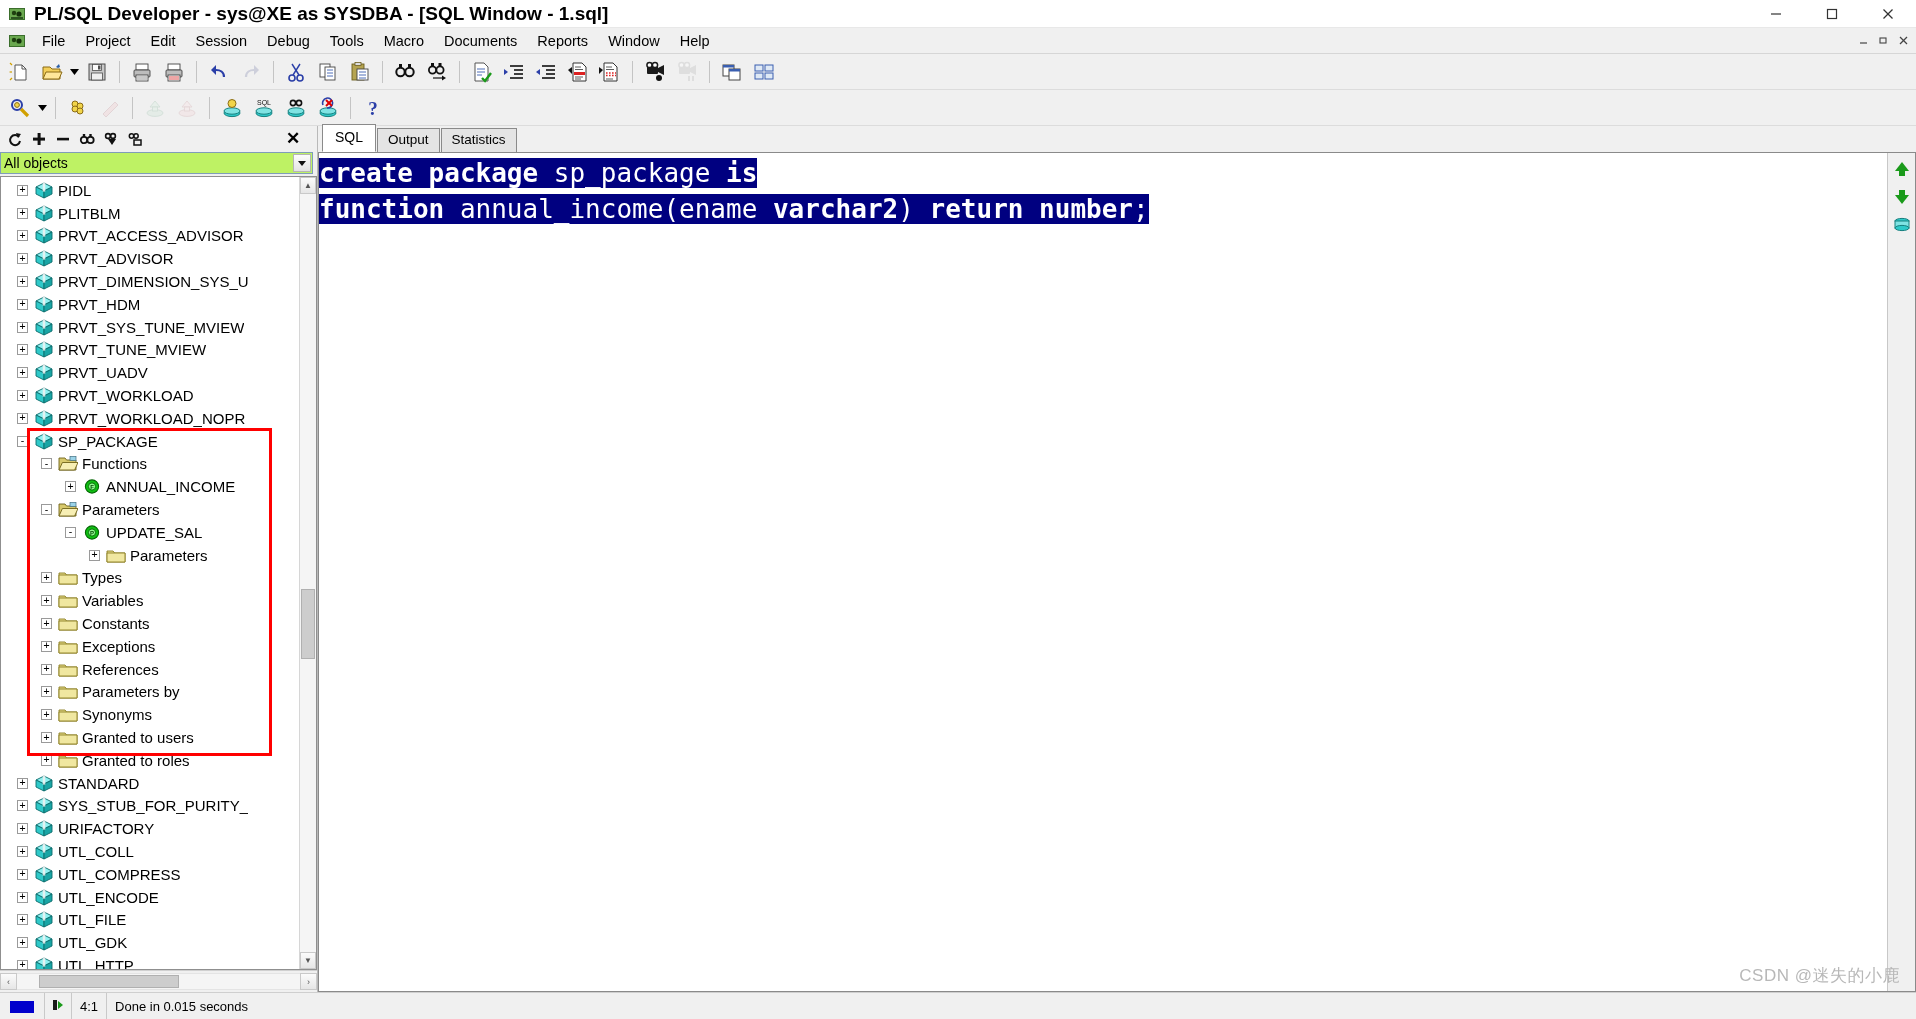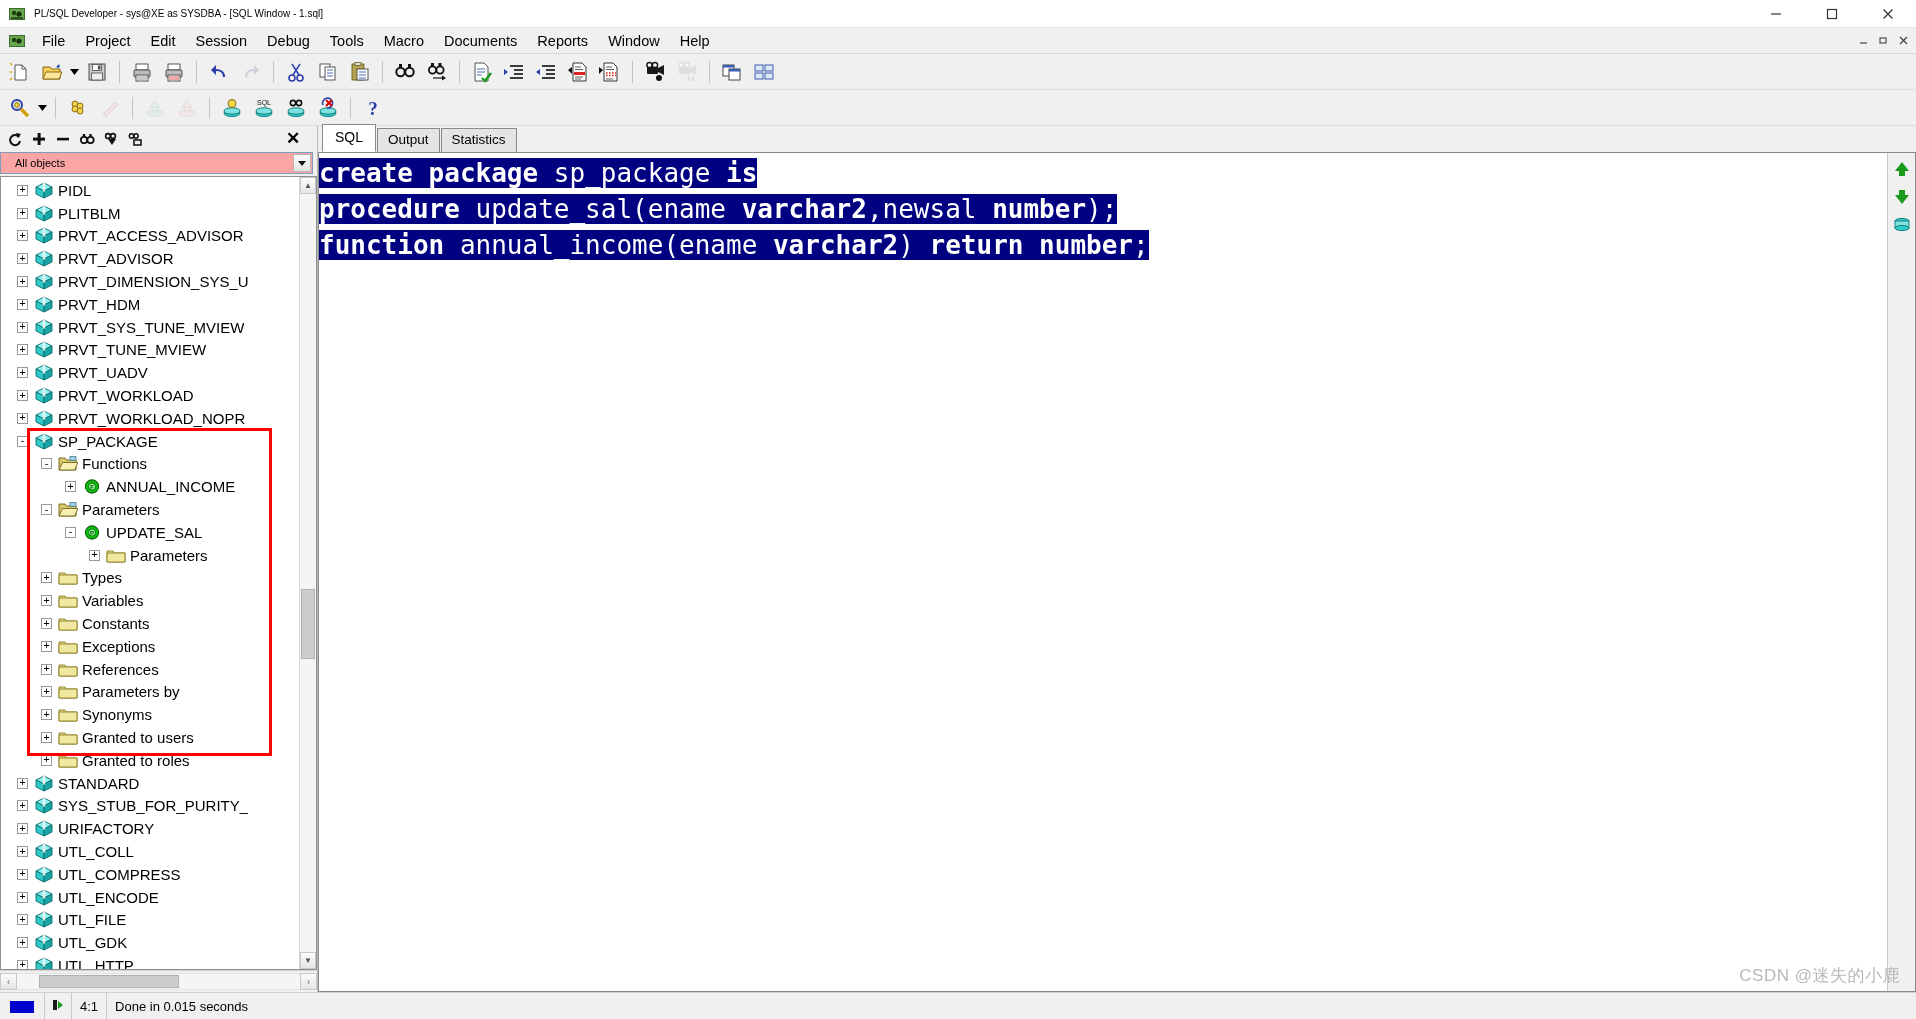--- a/index.html
+++ b/index.html
@@ -18,21 +18,21 @@
     display: flex;
     align-items: center;
     border-bottom: 1px solid #e8e8e8;
     position: relative;
   }
   .titlebar .app-icon {
     width: 18px; height: 18px; margin-left: 8px; margin-right: 8px;
     flex: 0 0 auto;
   }
   .titlebar .title-text {
-    font-size: 10px; color: #000; white-space: nowrap;
+    font-size: 19px; color: #000; white-space: nowrap; font-weight: bold;
   }
   .win-buttons { position: absolute; right: 0; top: 0; height: 28px; display: flex; }
   .win-btn {
     width: 56px; height: 28px; display: flex; align-items: center; justify-content: center;
     color: #333;
   }
   .win-btn svg { display: block; }
 
   
   .menubar {
@@ -101,25 +101,25 @@
     position: absolute; right: 14px; top: 2px;
     width: 20px; height: 20px; display: flex; align-items: center; justify-content: center;
     font-weight: bold; font-size: 17px; color: #000;
   }
   .filter-row {
     height: 22px; margin: 0 4px 2px 0;
     display: flex;
   }
   .filter-select {
     flex: 1;
-    background: #fca5a5;
+    background: #bef264;
     border: 1px solid #7f9db9;
     display: flex; align-items: center;
-    font-size: 11px; color: #000;
-    padding-left: 14px;
+    font-size: 14px; color: #000;
+    padding-left: 3px;
     height: 22px;
     position: relative;
   }
   .filter-caret {
     position: absolute; right: 1px; top: 1px;
     width: 18px; height: 18px;
     background: linear-gradient(#fdfdfd,#e3e3e3);
     border: 1px solid #b5b5b5;
     display: flex; align-items: center; justify-content: center;
     font-size: 8px;
@@ -1186,21 +1186,20 @@
   <div class="editor-pane">
     <div class="tabstrip">
       <div class="tab active">SQL</div>
       <div class="tab">Output</div>
       <div class="tab">Statistics</div>
     </div>
 
     <div class="editor-body">
       <div class="code-area" id="code-host">
           <div class="code-line"><span class="sel kw">create package </span><span class="sel">sp_package </span><span class="sel kw">is</span></div>
-          <div class="code-line"><span class="sel kw">procedure </span><span class="sel">update_sal(ename </span><span class="sel kw">varchar2</span><span class="sel">,newsal </span><span class="sel kw">number</span><span class="sel">);</span></div>
           <div class="code-line"><span class="sel kw">function </span><span class="sel">annual_income(ename </span><span class="sel kw">varchar2</span><span class="sel">) </span><span class="sel kw">return number</span><span class="sel">;</span></div>
         </div>
       <div class="sideicons">
         <span class="sideicon">
           <svg viewBox="0 0 20 20" width="20" height="20">
               <polygon points="10,3 17,12 3,12" fill="#1a9a1a"></polygon>
               <rect x="7" y="12" width="6" height="5" fill="#1a9a1a"></rect>
             </svg>
         </span>
         <span class="sideicon">

